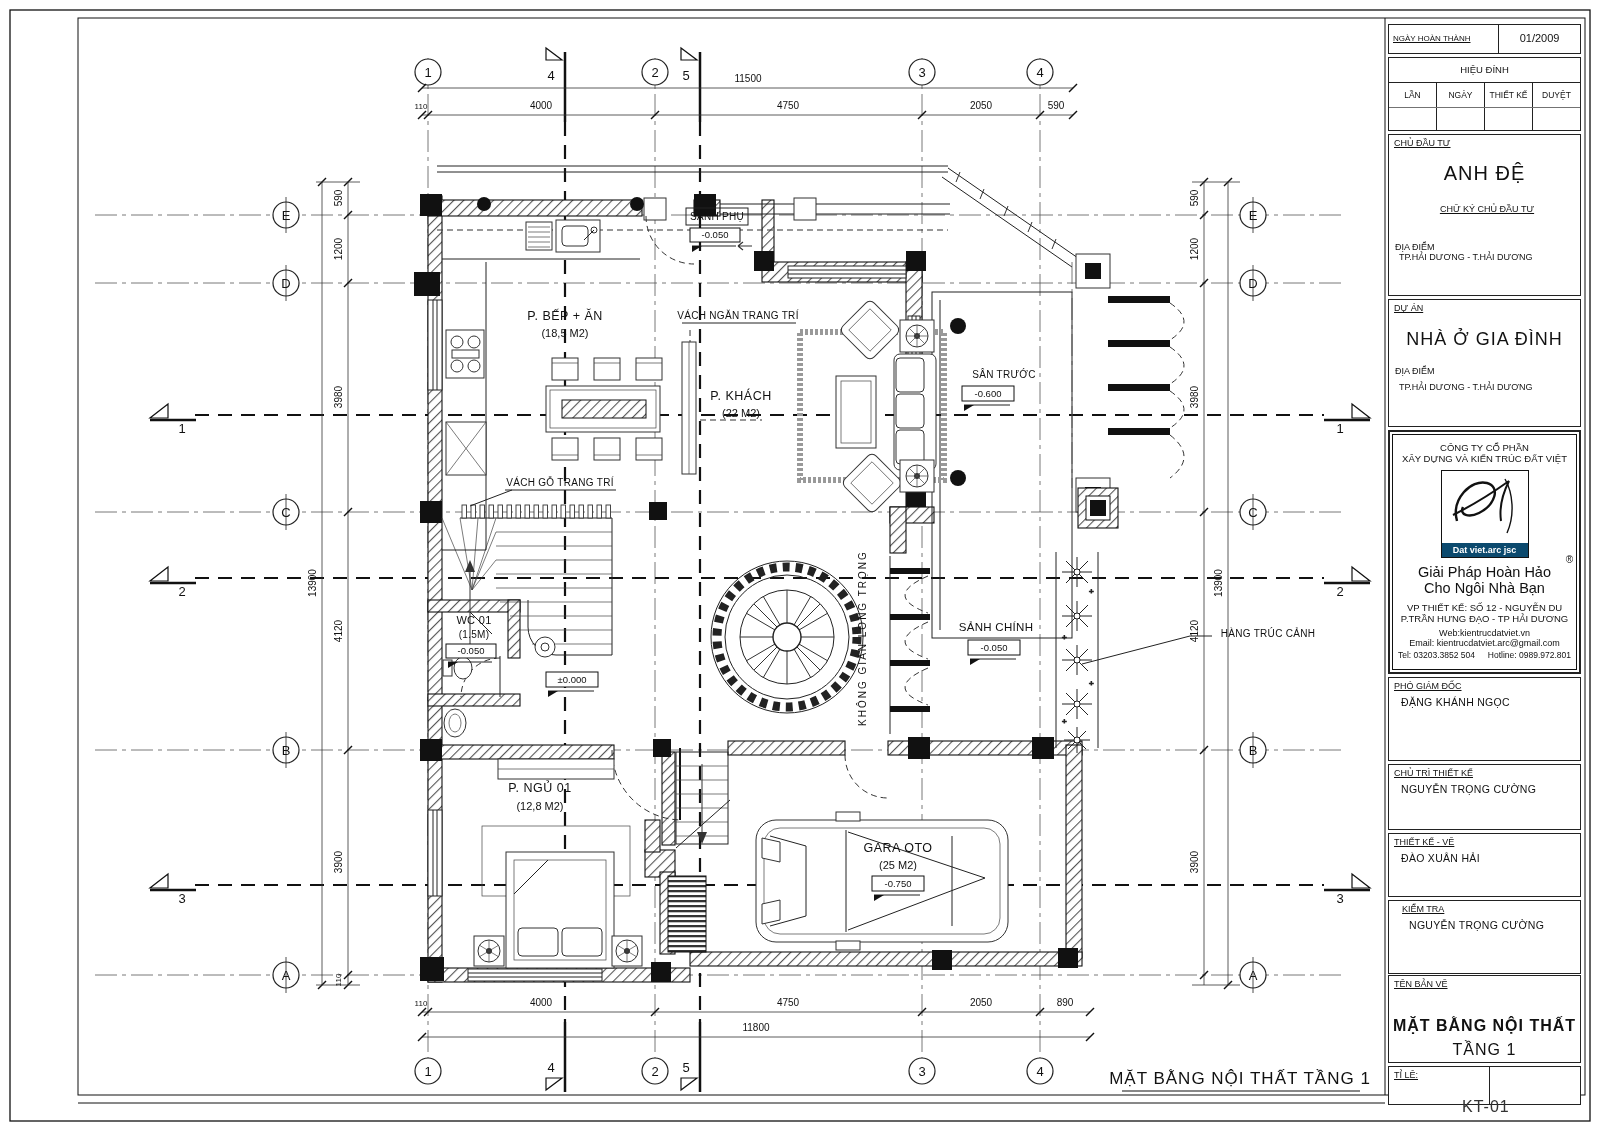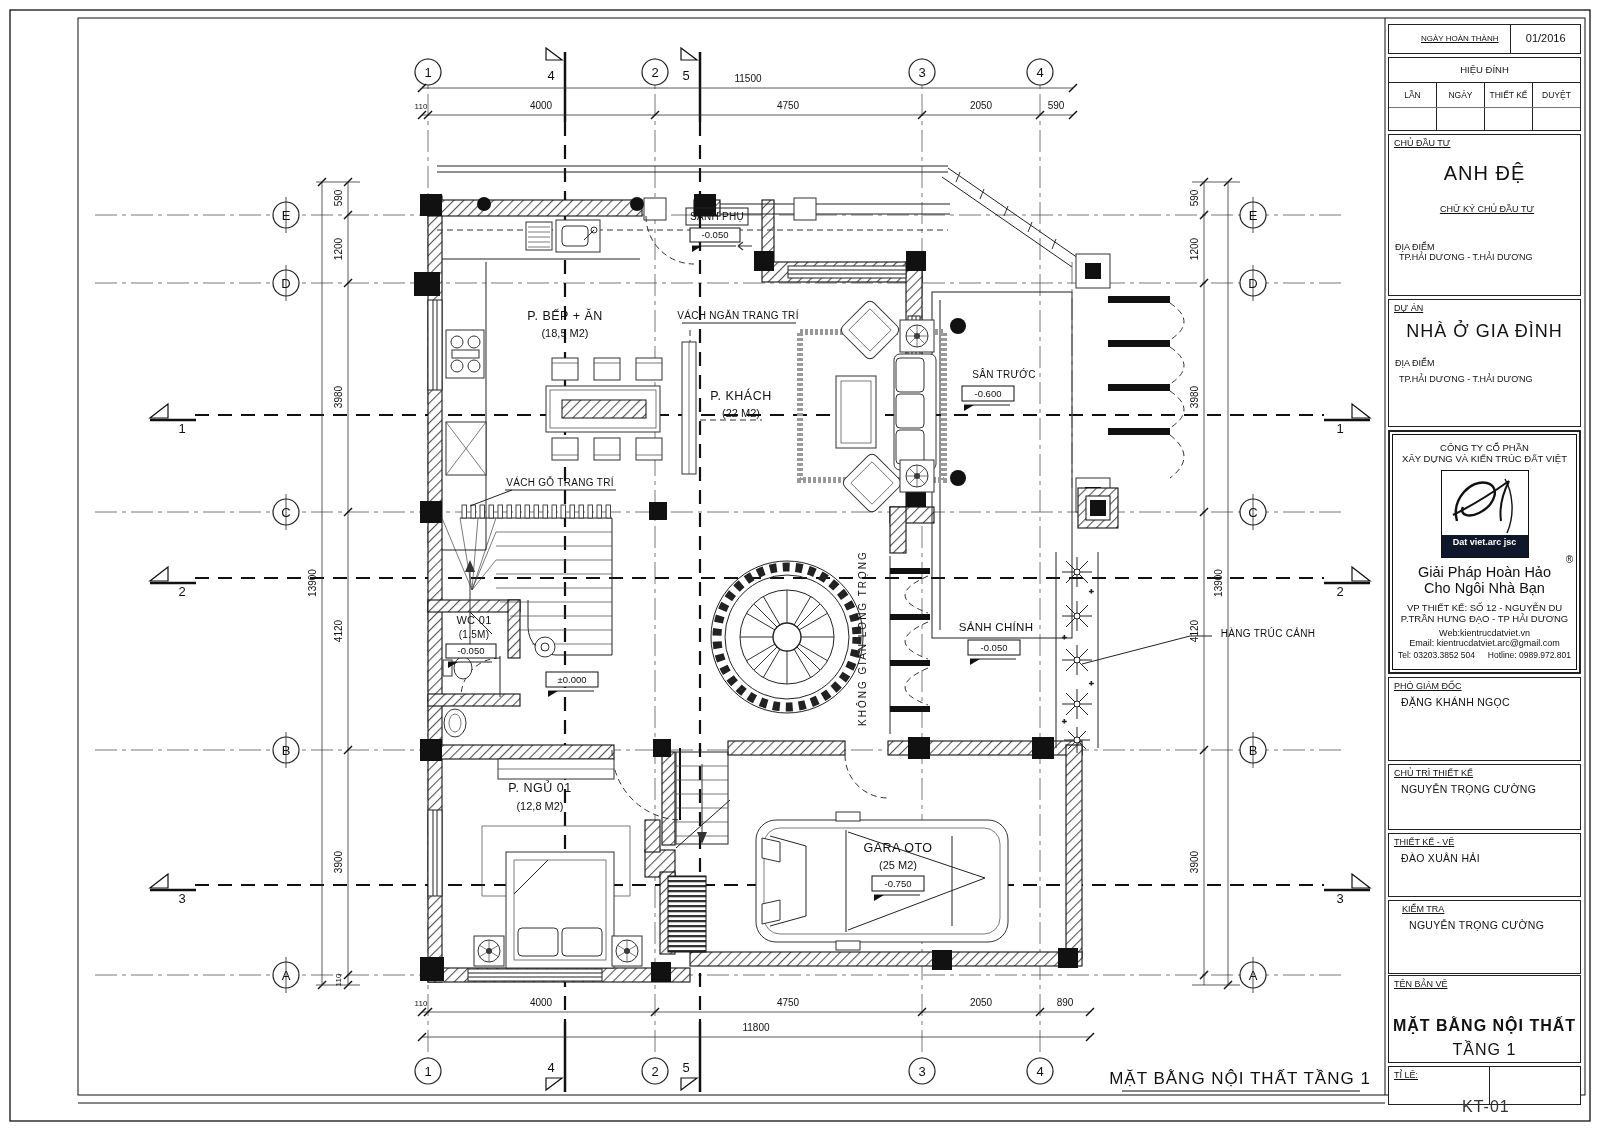--- a/index.html
+++ b/index.html
@@ -25,32 +25,32 @@
   .flagbox{fill:#fff;stroke:#111;stroke-width:1;}
   .flagtxt{font-size:9.5px;text-anchor:middle;}
   .dash{stroke:#333;stroke-width:1;stroke-dasharray:6 4;fill:none;}
   .sectxt{font-size:13px;text-anchor:middle;}
 
   
   .tb{position:absolute;left:1388px;top:20px;width:195px;height:1075px;}
   .tb-box{position:absolute;left:0;width:193px;border:1.3px solid #222;background:#fff;box-sizing:border-box;}
   .tb-label{display:block;font-size:9px;text-decoration:underline;padding:3px 0 0 5px;}
   .tb-name{display:block;font-size:10.5px;padding:5px 0 0 12px;letter-spacing:.3px;}
-  .cellrow{display:flex;height:100%;margin-left:28px;}
+  .cellrow{display:flex;height:100%;}
   .hdr{font-size:9.5px;text-align:center;border-bottom:1px solid #222;line-height:24px;height:24px;}
   .rc{flex:1;border-right:1px solid #222;font-size:8.5px;text-align:center;line-height:24px;}
   .rc:last-child{border-right:none;}
   .big{font-size:20px;text-align:center;letter-spacing:1px;margin-top:14px;}
-  .big2{font-size:18px;text-align:center;letter-spacing:1px;margin-top:8px;}
+  .big2{font-size:18px;text-align:center;letter-spacing:1px;margin-top:16px;}
   .small{font-size:9px;padding-left:6px;}
   .companybox{outline:1px solid #111;outline-offset:-5px;text-align:center;}
   .comp1{font-size:9.5px;margin-top:10px;}
   .comp2{font-size:9.5px;}
   .logo{width:86px;height:86px;border:1.5px solid #111;margin:6px auto 0 auto;position:relative;}
-  .logobar{position:absolute;left:0;right:0;bottom:0;height:22px;background:#0f172a;color:#fff;
+  .logobar{position:absolute;left:0;right:0;bottom:0;height:14px;background:#0c4a6e;color:#fff;
            font-size:9px;font-weight:bold;line-height:14px;text-align:center;}
   .slogan{font-size:14.5px;margin-top:6px;position:relative;}
   .reg{position:absolute;right:6px;top:-10px;font-size:10px;}
   .office{font-size:9.5px;margin-top:6px;}
   .webmail{font-size:9px;margin-top:4px;}
   .telrow{font-size:8.5px;margin-top:2px;display:flex;justify-content:space-between;padding:0 8px;}
   .scalerow{display:flex;height:100%;}
   .scalecell{flex:1.1;border-right:1px solid #222;}
   .scalecell2{flex:1;}
   .bigname{font-size:16px;text-align:center;letter-spacing:1px;margin-top:28px;font-weight:bold;}
@@ -758,21 +758,21 @@
   <text x="1240" y="1084" text-anchor="middle" font-size="17" letter-spacing="1">MẶT BẰNG NỘI THẤT TẦNG 1</text>
   <line x1="1122" y1="1091" x2="1360" y2="1091" stroke="#111" stroke-width="1.2"></line>
 </g>
 </svg>
 
 <div class="tb">
 
   <div class="tb-box" style="top:4px;height:30px;">
     <div class="cellrow">
       <div style="flex:1.3;border-right:1px solid #222;font-size:8px;text-decoration:underline;line-height:27px;padding-left:4px;">NGÀY HOÀN THÀNH</div>
-      <div style="flex:1;font-size:11px;text-align:center;line-height:27px;">01/2016</div>
+      <div style="flex:1;font-size:11px;text-align:center;line-height:27px;">01/2009</div>
     </div>
   </div>
 
   <div class="tb-box" style="top:37px;height:74px;">
     <div class="hdr">HIỆU ĐÍNH</div>
     <div style="display:flex;height:24px;border-bottom:1px solid #737373;">
       <div class="rc">LẦN</div>
       <div class="rc">NGÀY</div>
       <div class="rc">THIẾT KẾ</div>
       <div class="rc">DUYỆT</div>

